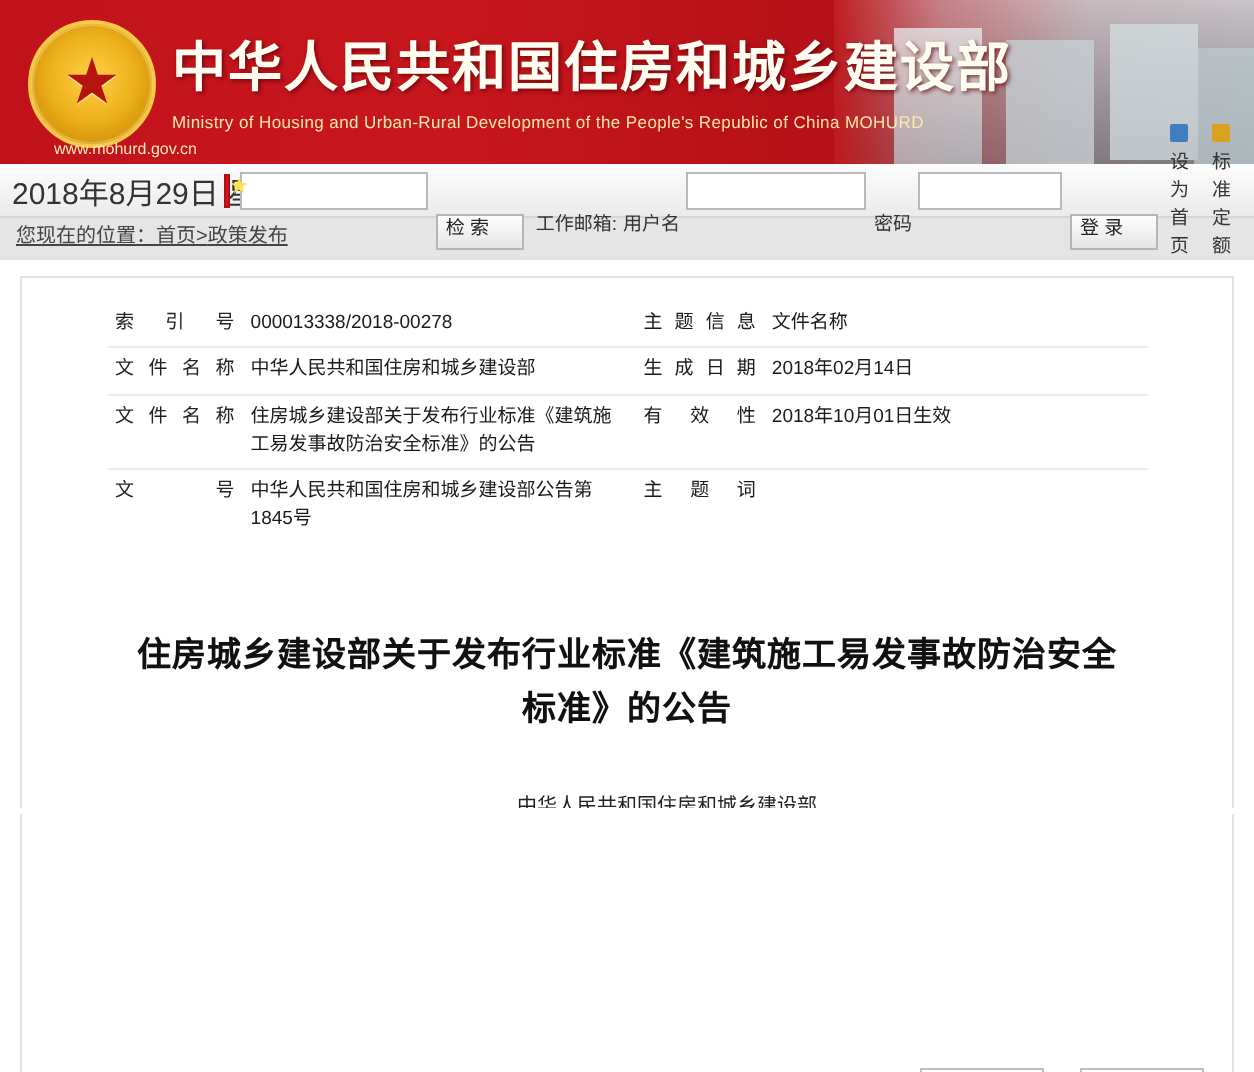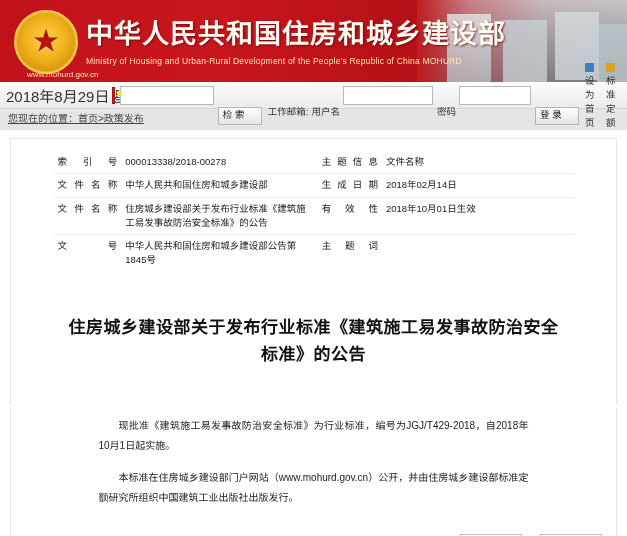--- a/index.html
+++ b/index.html
@@ -347,24 +347,20 @@
         <td class="k">文　　号</td>
         <td class="v">中华人民共和国住房和城乡建设部公告第1845号</td>
         <td class="k2">主题词</td>
         <td class="v"></td>
       </tr>
     </tbody>
       </table>
 
     <div class="doc-title">住房城乡建设部关于发布行业标准《建筑施工易发事故防治安全标准》的公告</div>
 
-    <div class="doc-body">
-      <p>现批准《建筑施工易发事故防治安全标准》为行业标准，编号为JGJ/T429-2018，自2018年10月1日起实施。</p>
-      <p>本标准在住房城乡建设部门户网站（www.mohurd.gov.cn）公开，并由住房城乡建设部标准定额研究所组织中国建筑工业出版社出版发行。</p>
-    </div>
 
     <div class="sign">
       <div class="s1">中华人民共和国住房和城乡建设部</div>
 
     </div>
 
     <div class="footer-btns">
       <div class="fbtn">关闭窗口</div>
       <div class="fbtn">打印本页</div>
     </div>

